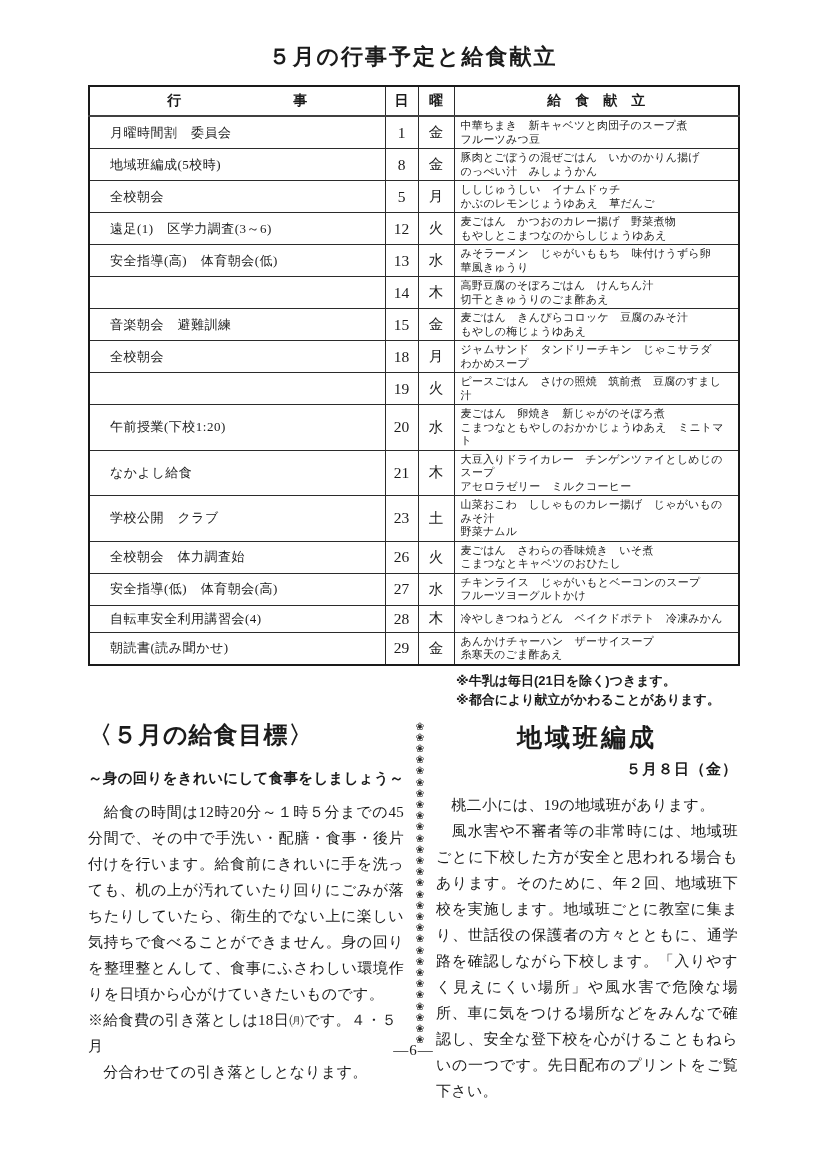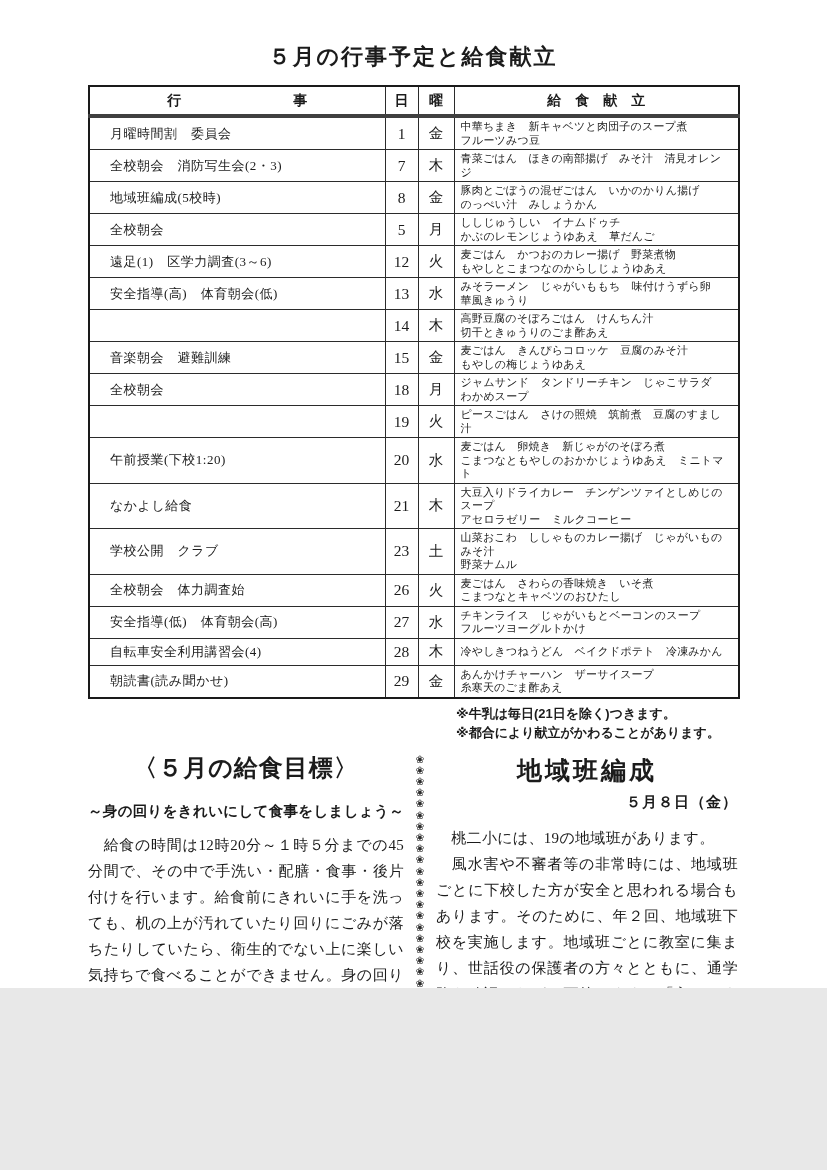--- a/index.html
+++ b/index.html
@@ -1,19 +1,19 @@
 <!DOCTYPE html>
 <html><head>
 <meta charset="utf-8">
 <style>
   * { box-sizing: border-box; }
   html,body { margin:0; padding:0; background:#e8e8e8; }
   .page {
     position:relative;
-    width:827px; height:988px;
+    width:827px; height:1170px;
     margin:0 auto;
     background:#ffffff;
     color:#1b1b1b;
     font-family:"Liberation Serif","DejaVu Serif",serif;
     padding:42px 89px 0 88px;
     overflow:hidden;
   }
 
   .doc-title {
     font-family:"Liberation Sans","DejaVu Sans",sans-serif;
@@ -31,21 +31,21 @@
     border:2px solid #1a1a1a;
   }
   table.schedule th, table.schedule td {
     border:1px solid #2b2b2b;
     vertical-align:middle;
   }
   table.schedule thead th {
     height:30px;
     font-size:14px;
     font-weight:bold;
-    border-bottom:4px solid #404040;
+    border-bottom:2px solid #404040;
     text-align:center;
   }
   td.event-cell { padding:2px 20px; font-size:13px; letter-spacing:0.5px; }
   td.day-cell   { text-align:center; font-size:15.5px; }
   td.weekday-cell { text-align:center; font-size:14.5px; }
   td.menu-cell {
     padding:2px 6px;
     font-size:11px;
     line-height:13.5px;
     white-space:pre-line;
@@ -74,21 +74,21 @@
     overflow:hidden;
     max-height:330px;
   }
   .col-right { width:302px; }
 
   .goal-title {
     font-family:Liberation Sans, sans-serif;
     font-weight:800;
     font-size:24px;
     letter-spacing:1px;
-    text-align:center;
+    text-align:left;
     margin:0;
   }
   .goal-subtitle {
     font-family:"Liberation Sans","DejaVu Sans",sans-serif;
     font-weight:bold;
     font-size:14.5px;
     text-align:center;
     margin-top:18px;
     letter-spacing:0.3px;
   }
@@ -164,26 +164,20 @@
     </thead>
     <tbody>
       <tr>
         <td class="event-cell">月曜時間割　委員会</td>
         <td class="day-cell">1</td>
         <td class="weekday-cell">金</td>
         <td class="menu-cell">中華ちまき　新キャベツと肉団子のスープ煮
 フルーツみつ豆</td>
       </tr>
       <tr>
-        <td class="event-cell">全校朝会　消防写生会(2・3)</td>
-        <td class="day-cell">7</td>
-        <td class="weekday-cell">木</td>
-        <td class="menu-cell">青菜ごはん　ほきの南部揚げ　みそ汁　清見オレンジ</td>
-      </tr>
-      <tr>
         <td class="event-cell">地域班編成(5校時)</td>
         <td class="day-cell">8</td>
         <td class="weekday-cell">金</td>
         <td class="menu-cell">豚肉とごぼうの混ぜごはん　いかのかりん揚げ
 のっぺい汁　みしょうかん</td>
       </tr>
       <tr>
         <td class="event-cell">全校朝会</td>
         <td class="day-cell">5</td>
         <td class="weekday-cell">月</td>

